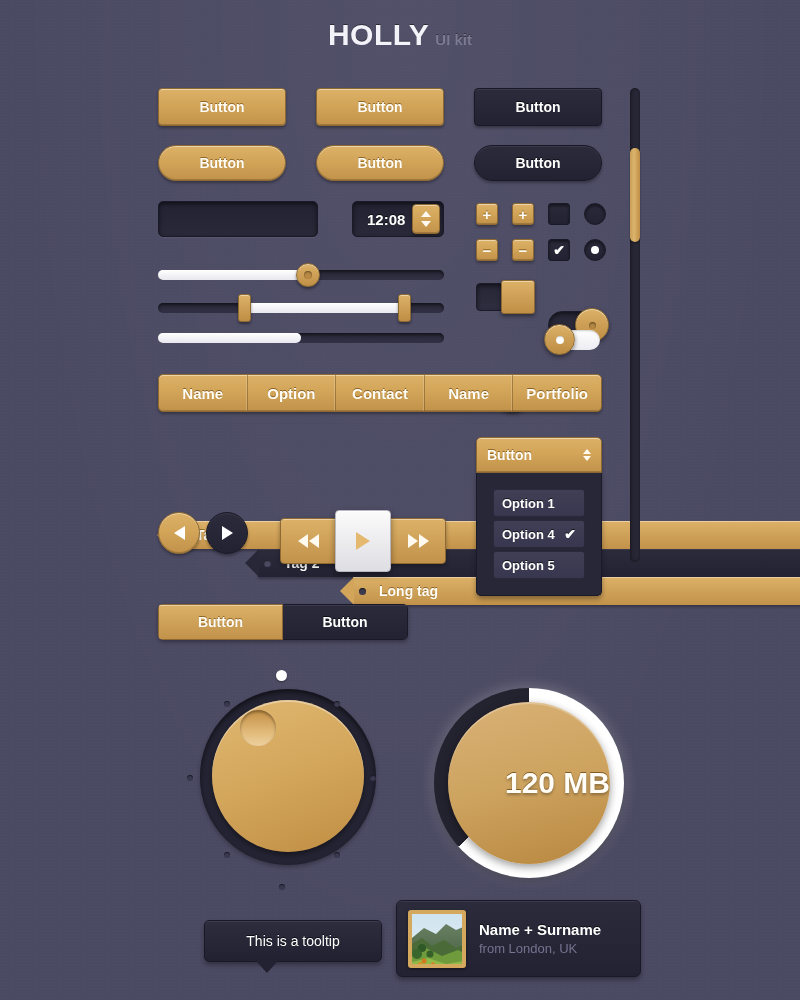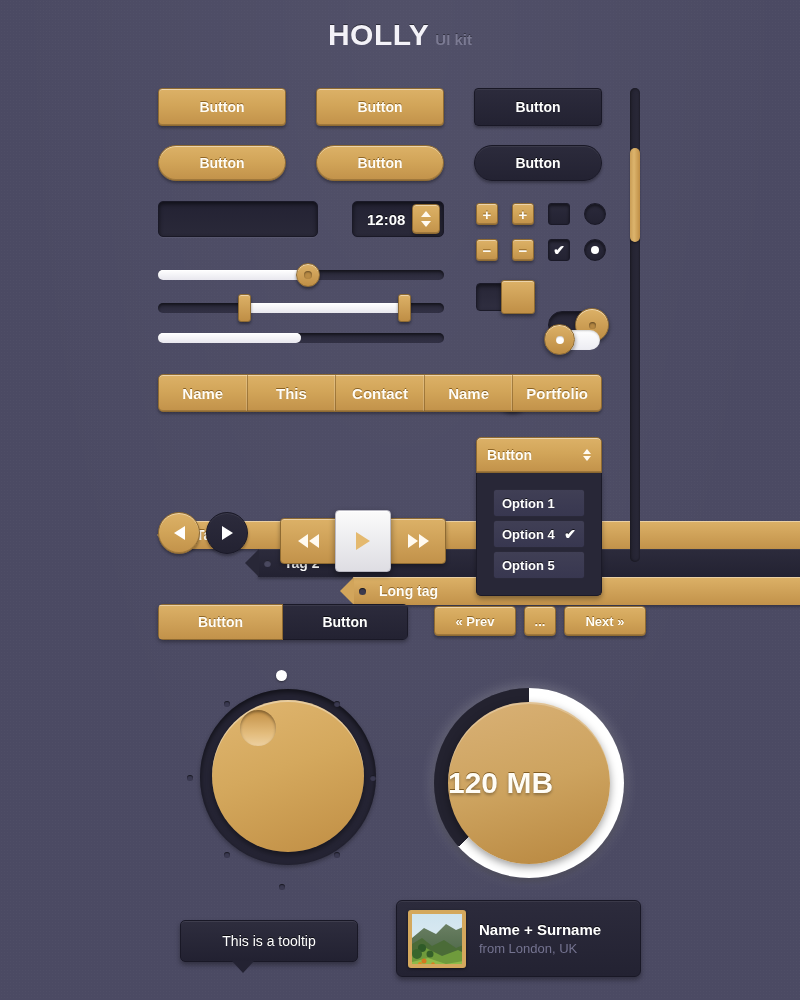--- a/index.html
+++ b/index.html
@@ -337,21 +337,21 @@
     position: absolute; left: 0; top: 0; width: 190px; height: 190px;
     border-radius: 50%;
     background: conic-gradient(#ffffff 0deg 228deg, #23222f 228deg 360deg);
     box-shadow: 0 0 14px rgba(255,255,255,.28), 0 3px 7px rgba(0,0,0,.4);
   }
   #progress-inner {
     position: absolute; left: 14px; top: 14px; width: 162px; height: 162px;
     border-radius: 50%;
     background: linear-gradient(165deg,#d9b176 0%, #cda35f 50%, #b8873f 100%);
     box-shadow: inset 0 2px 0 rgba(255,255,255,.25), 0 3px 8px rgba(0,0,0,.4);
-    display: flex; align-items: center; justify-content: flex-start;
+    display: flex; align-items: center; justify-content: flex-end;
   }
   #progress-label {
     font-size: 30px; font-weight: bold; color: #fffdf6;
     text-shadow: 0 -1px 0 rgba(110,75,20,.8), 0 2px 3px rgba(0,0,0,.3);
   }
 
   
   #tooltip {
     width: 178px; height: 42px; border-radius: 5px;
     background: linear-gradient(to bottom,#2e2d3e,#222131);
@@ -505,21 +505,21 @@
   <div class="abs" style="left:548px;top:330px;width:52px;height:20px;border-radius:10px;
        background:linear-gradient(to bottom,#ffffff,#ececf2);
        box-shadow:inset 0 1px 2px rgba(0,0,0,.2);">
     <div class="tog-knob-rd" style="left:-4px;top:-6px;width:31px;height:31px;">
       <span class="whitehole"></span>
     </div>
   </div>
 
   <div class="abs gold" id="navbar" style="left:158px;top:374px;width:444px;height:38px;">
     <div class="nav-item">Name</div>
-    <div class="nav-item">This</div>
+    <div class="nav-item">Option</div>
     <div class="nav-item">Contact</div>
     <div class="nav-item">Name</div>
     <div class="nav-item">Portfolio</div>
   </div>
 
   <div class="abs tag gold-tag" style="left:170px;top:445px;">
     <span class="point"></span>
     <span class="hole"></span>
     <span>Tag</span>
   </div>
@@ -583,31 +583,20 @@
 
   <div class="abs" id="btn-group" style="left:158px;top:604px;">
     <div class="seg seg-gold">
       <span>Button</span>
     </div>
     <div class="seg seg-dark">
       <span>Button</span>
     </div>
   </div>
 
-  <div class="abs" id="pagination" style="left:434px;top:606px;">
-    <div class="page-btn gold" style="width:82px;">
-      <span>« Prev</span>
-    </div>
-    <div class="page-btn gold" style="width:32px;">
-      <span>...</span>
-    </div>
-    <div class="page-btn gold" style="width:82px;">
-      <span>Next »</span>
-    </div>
-  </div>
 
   <div class="abs" id="knob-wrap" style="left:182px;top:662px;">
     <div id="knob-top-dot"></div>
     <div id="knob-ring"></div>
     <div id="knob-face"></div>
     <div id="knob-indicator"></div>
     <div class="knob-dot" style="left:42px;top:39px;"></div>
     <div class="knob-dot" style="left:5px;top:113px;"></div>
     <div class="knob-dot" style="left:42px;top:190px;"></div>
     <div class="knob-dot" style="left:97px;top:222px;"></div>
@@ -616,21 +605,21 @@
     <div class="knob-dot" style="left:152px;top:39px;"></div>
   </div>
 
   <div class="abs" id="progress-wrap" style="left:434px;top:688px;">
     <div id="progress-ring"></div>
     <div id="progress-inner">
       <span id="progress-label">120 MB</span>
     </div>
   </div>
 
-  <div class="abs" style="left:152px;top:920px;width:180px;height:56px;padding-left:28px;">
+  <div class="abs" style="left:176px;top:920px;width:180px;height:56px;padding-left:28px;">
     <div id="tooltip">
       <span>This is a tooltip</span>
     </div>
     <div id="tooltip-arrow"></div>
   </div>
 
   <div class="abs" id="user-card" style="left:396px;top:900px;">
     <div id="user-avatar-frame">
       <svg width="58" height="58" viewBox="0 0 58 58" aria-hidden="true">
         <defs>

